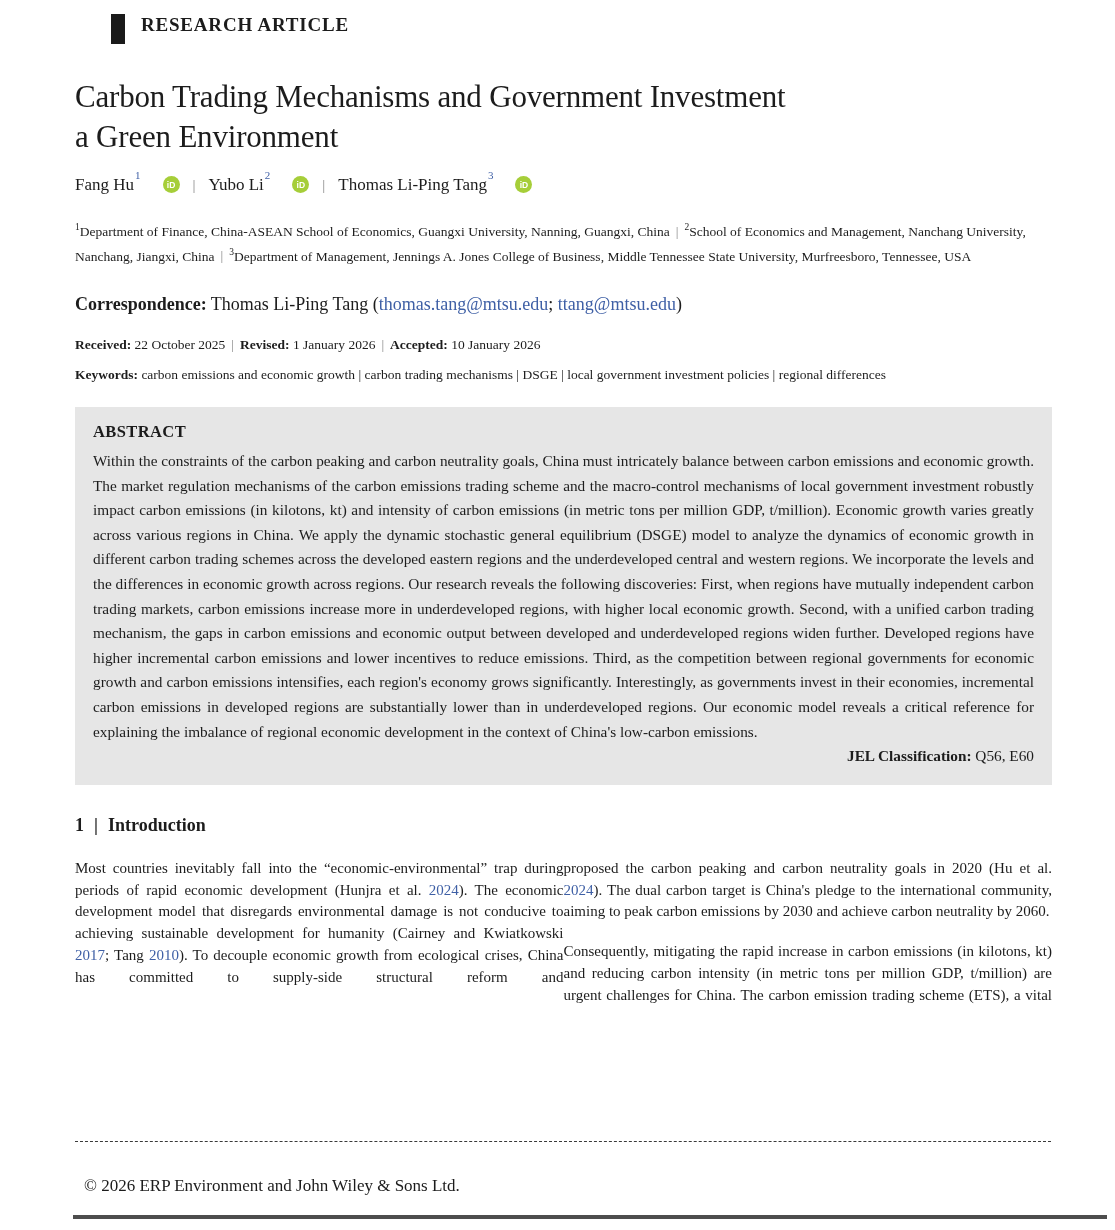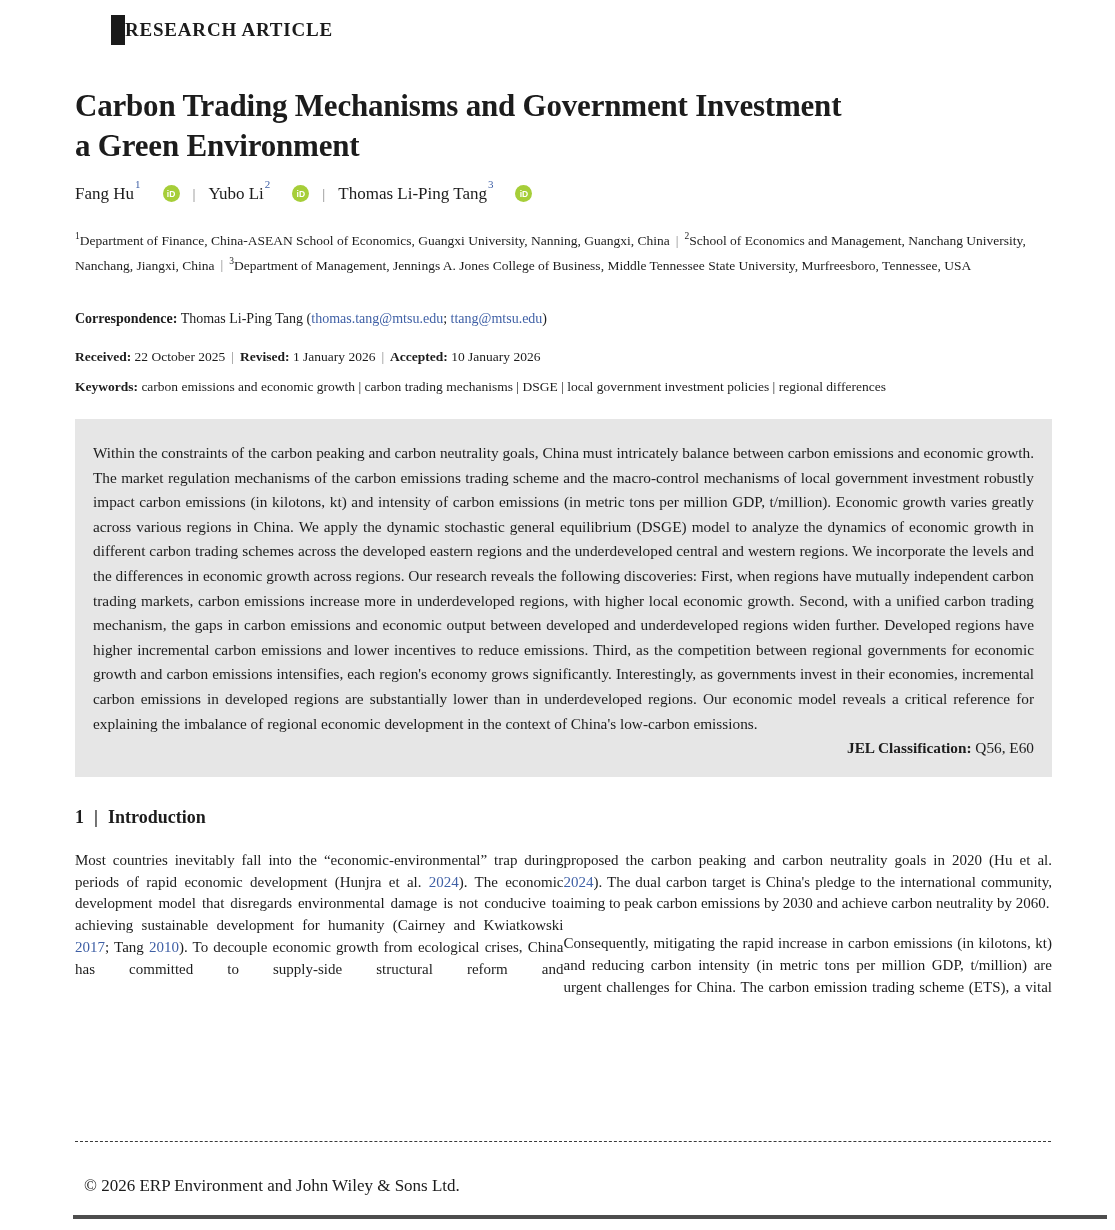--- a/index.html
+++ b/index.html
@@ -12,43 +12,43 @@
   html,body{background:#fff;}
   body{font-family:"Liberation Serif","DejaVu Serif",serif;color:var(--ink);}
   .page{
     position:relative;
     width:1115px;height:1230px;
     background:#fff;
     padding:14px 63px 0 75px;
     overflow:hidden;
   }
   
-  .kicker{display:flex;align-items:center;gap:0;height:32px;padding-left:36px;}
+  .kicker{display:flex;gap:16px;height:32px;padding-left:36px;}
   .kicker-bar{width:14px;height:30px;background:#1a1a1a;display:inline-block;}
   .kicker-text{font-weight:bold;font-size:19px;letter-spacing:0.8px;}
   
-  .title{margin-top:40px;font-size:31px;font-weight:bold;line-height:40px;letter-spacing:-0.2px;}
+  .title{margin-top:31px;font-size:31px;font-weight:normal;line-height:40px;letter-spacing:-0.2px;}
   .title-line{display:block;}
   
   .authors{margin-top:18px;font-size:17px;display:flex;align-items:center;flex-wrap:wrap;}
   .author{display:inline-flex;align-items:flex-start;}
   .author-sup{color:var(--link-blue);font-size:11px;vertical-align:super;position:relative;top:-6px;margin-left:1px;}
   .orcid{
     display:inline-flex;align-items:center;justify-content:center;
     width:17px;height:17px;border-radius:50%;
     background:var(--orcid-green);color:#fff;
     font-family:"Liberation Sans",sans-serif;font-size:8.5px;font-weight:bold;
     margin-left:22px;margin-top:1px;cursor:pointer;
   }
   .author-sep{color:#8a8a8a;margin:0 13px;font-size:15px;}
   
   .affiliations{margin-top:22px;font-size:13.5px;line-height:21px;}
   .aff-sup{font-size:9.5px;vertical-align:super;}
   .meta-sep{color:#8a8a8a;margin:0 6px;}
-  .correspondence{margin-top:36px;font-size:14px;}
+  .correspondence{margin-top:28px;font-size:18px;}
   .dates{margin-top:22px;font-size:13.5px;}
   .keywords{margin-top:14px;font-size:13.5px;}
   .b{font-weight:bold;}
   a.link{color:var(--link-blue);text-decoration:none;cursor:pointer;}
   
   .abstract{
     margin-top:24px;background:var(--abstract-bg);
     padding:15px 18px 16px 18px;
   }
   .abstract-heading{font-weight:bold;font-size:16.5px;letter-spacing:0.4px;}
@@ -110,20 +110,21 @@
 
   <p class="affiliations"><sup class="aff-sup">1</sup><span>Department of Finance, China-ASEAN School of Economics, Guangxi University, Nanning, Guangxi, China</span><span class="meta-sep">|</span><sup class="aff-sup">2</sup><span>School of Economics and Management, Nanchang University, Nanchang, Jiangxi, China</span><span class="meta-sep">|</span><sup class="aff-sup">3</sup><span>Department of Management, Jennings A. Jones College of Business, Middle Tennessee State University, Murfreesboro, Tennessee, USA</span></p>
 
   <p class="correspondence"><span class="b">Correspondence:</span> <span>Thomas Li-Ping Tang (</span><a class="link">thomas.tang@mtsu.edu</a><span>; </span><a class="link">ttang@mtsu.edu</a><span>)</span></p>
 
   <p class="dates"><span class="b">Received:</span> <span>22 October 2025</span><span class="meta-sep">|</span><span class="b">Revised:</span> <span>1 January 2026</span><span class="meta-sep">|</span><span class="b">Accepted:</span> <span>10 January 2026</span></p>
 
   <p class="keywords"><span class="b">Keywords:</span> <span>carbon emissions and economic growth | carbon trading mechanisms | DSGE | local government investment policies | regional differences</span></p>
 
   <section class="abstract">
+    <div class="abstract-heading">ABSTRACT</div>
     <p class="abstract-body">Within the constraints of the carbon peaking and carbon neutrality goals, China must intricately balance between carbon emissions and economic growth. The market regulation mechanisms of the carbon emissions trading scheme and the macro-control mechanisms of local government investment robustly impact carbon emissions (in kilotons, kt) and intensity of carbon emissions (in metric tons per million GDP, t/million). Economic growth varies greatly across various regions in China. We apply the dynamic stochastic general equilibrium (DSGE) model to analyze the dynamics of economic growth in different carbon trading schemes across the developed eastern regions and the underdeveloped central and western regions. We incorporate the levels and the differences in economic growth across regions. Our research reveals the following discoveries: First, when regions have mutually independent carbon trading markets, carbon emissions increase more in underdeveloped regions, with higher local economic growth. Second, with a unified carbon trading mechanism, the gaps in carbon emissions and economic output between developed and underdeveloped regions widen further. Developed regions have higher incremental carbon emissions and lower incentives to reduce emissions. Third, as the competition between regional governments for economic growth and carbon emissions intensifies, each region's economy grows significantly. Interestingly, as governments invest in their economies, incremental carbon emissions in developed regions are substantially lower than in underdeveloped regions. Our economic model reveals a critical reference for explaining the imbalance of regional economic development in the context of China's low-carbon emissions.</p>
     <p class="jel"><span class="b">JEL Classification:</span> <span>Q56, E60</span></p>
   </section>
 
   <h2 class="section-heading"><span>1</span><span class="sep">|</span><span>Introduction</span></h2>
 
   <div class="columns">
     <div class="col">
       <p class="fill-last"><span>Most countries inevitably fall into the “economic-environmental” trap during periods of rapid economic development (Hunjra et al. </span><a class="cite">2024</a><span>). The economic development model that disregards environmental damage is not conducive to achieving sustainable development for humanity (Cairney and Kwiatkowski </span><a class="cite">2017</a><span>; Tang </span><a class="cite">2010</a><span>). To decouple economic growth from ecological crises, China has committed to supply-side structural reform and</span></p>
     </div>

